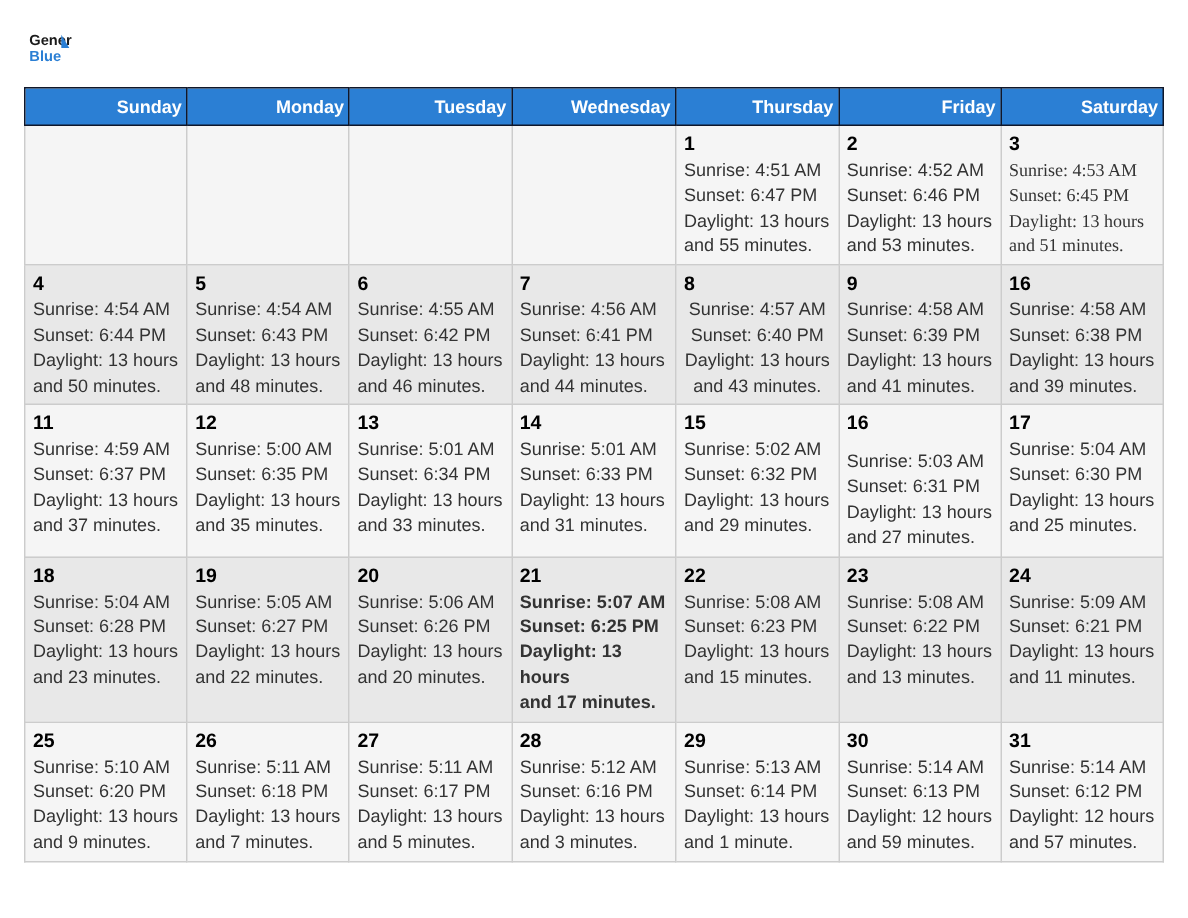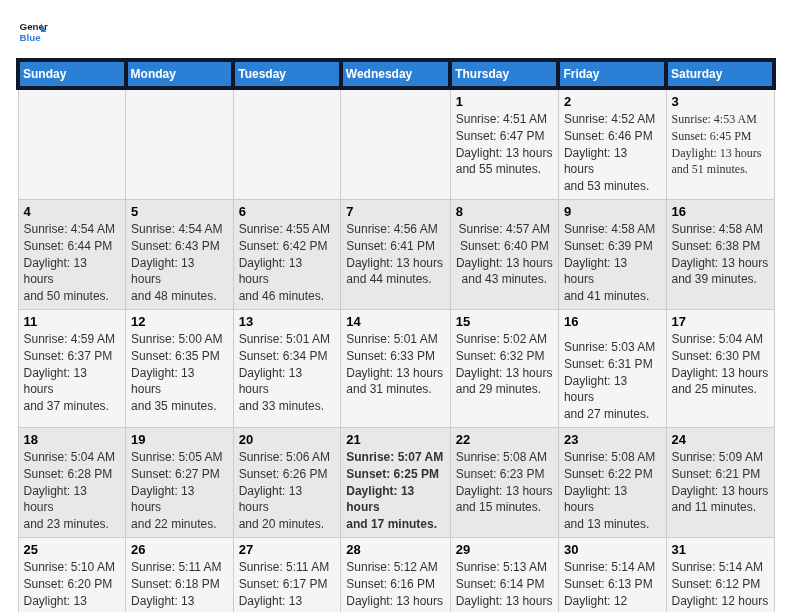--- a/index.html
+++ b/index.html
@@ -39,25 +39,25 @@
       color: #444;
     }
     table {
       width: 100%;
       border-collapse: collapse;
       font-size: 10.5px;
     }
     thead th {
       background-color: #2b7fd4;
       color: #fff;
-      text-align: left;
+      text-align: right;
       padding: 5px 3px;
       font-size: 12px;
       font-weight: bold;
-      border: 4px solid #0f172a;
+      border: 1px solid #0f172a;
       margin-left: 21px;
     }
     tbody td {
       border: 1px solid #ccc;
       vertical-align: top;
       padding: 4px 5px;
       width: 113px;
       height: 88px;
     }
     tbody tr:nth-child(odd) td {

